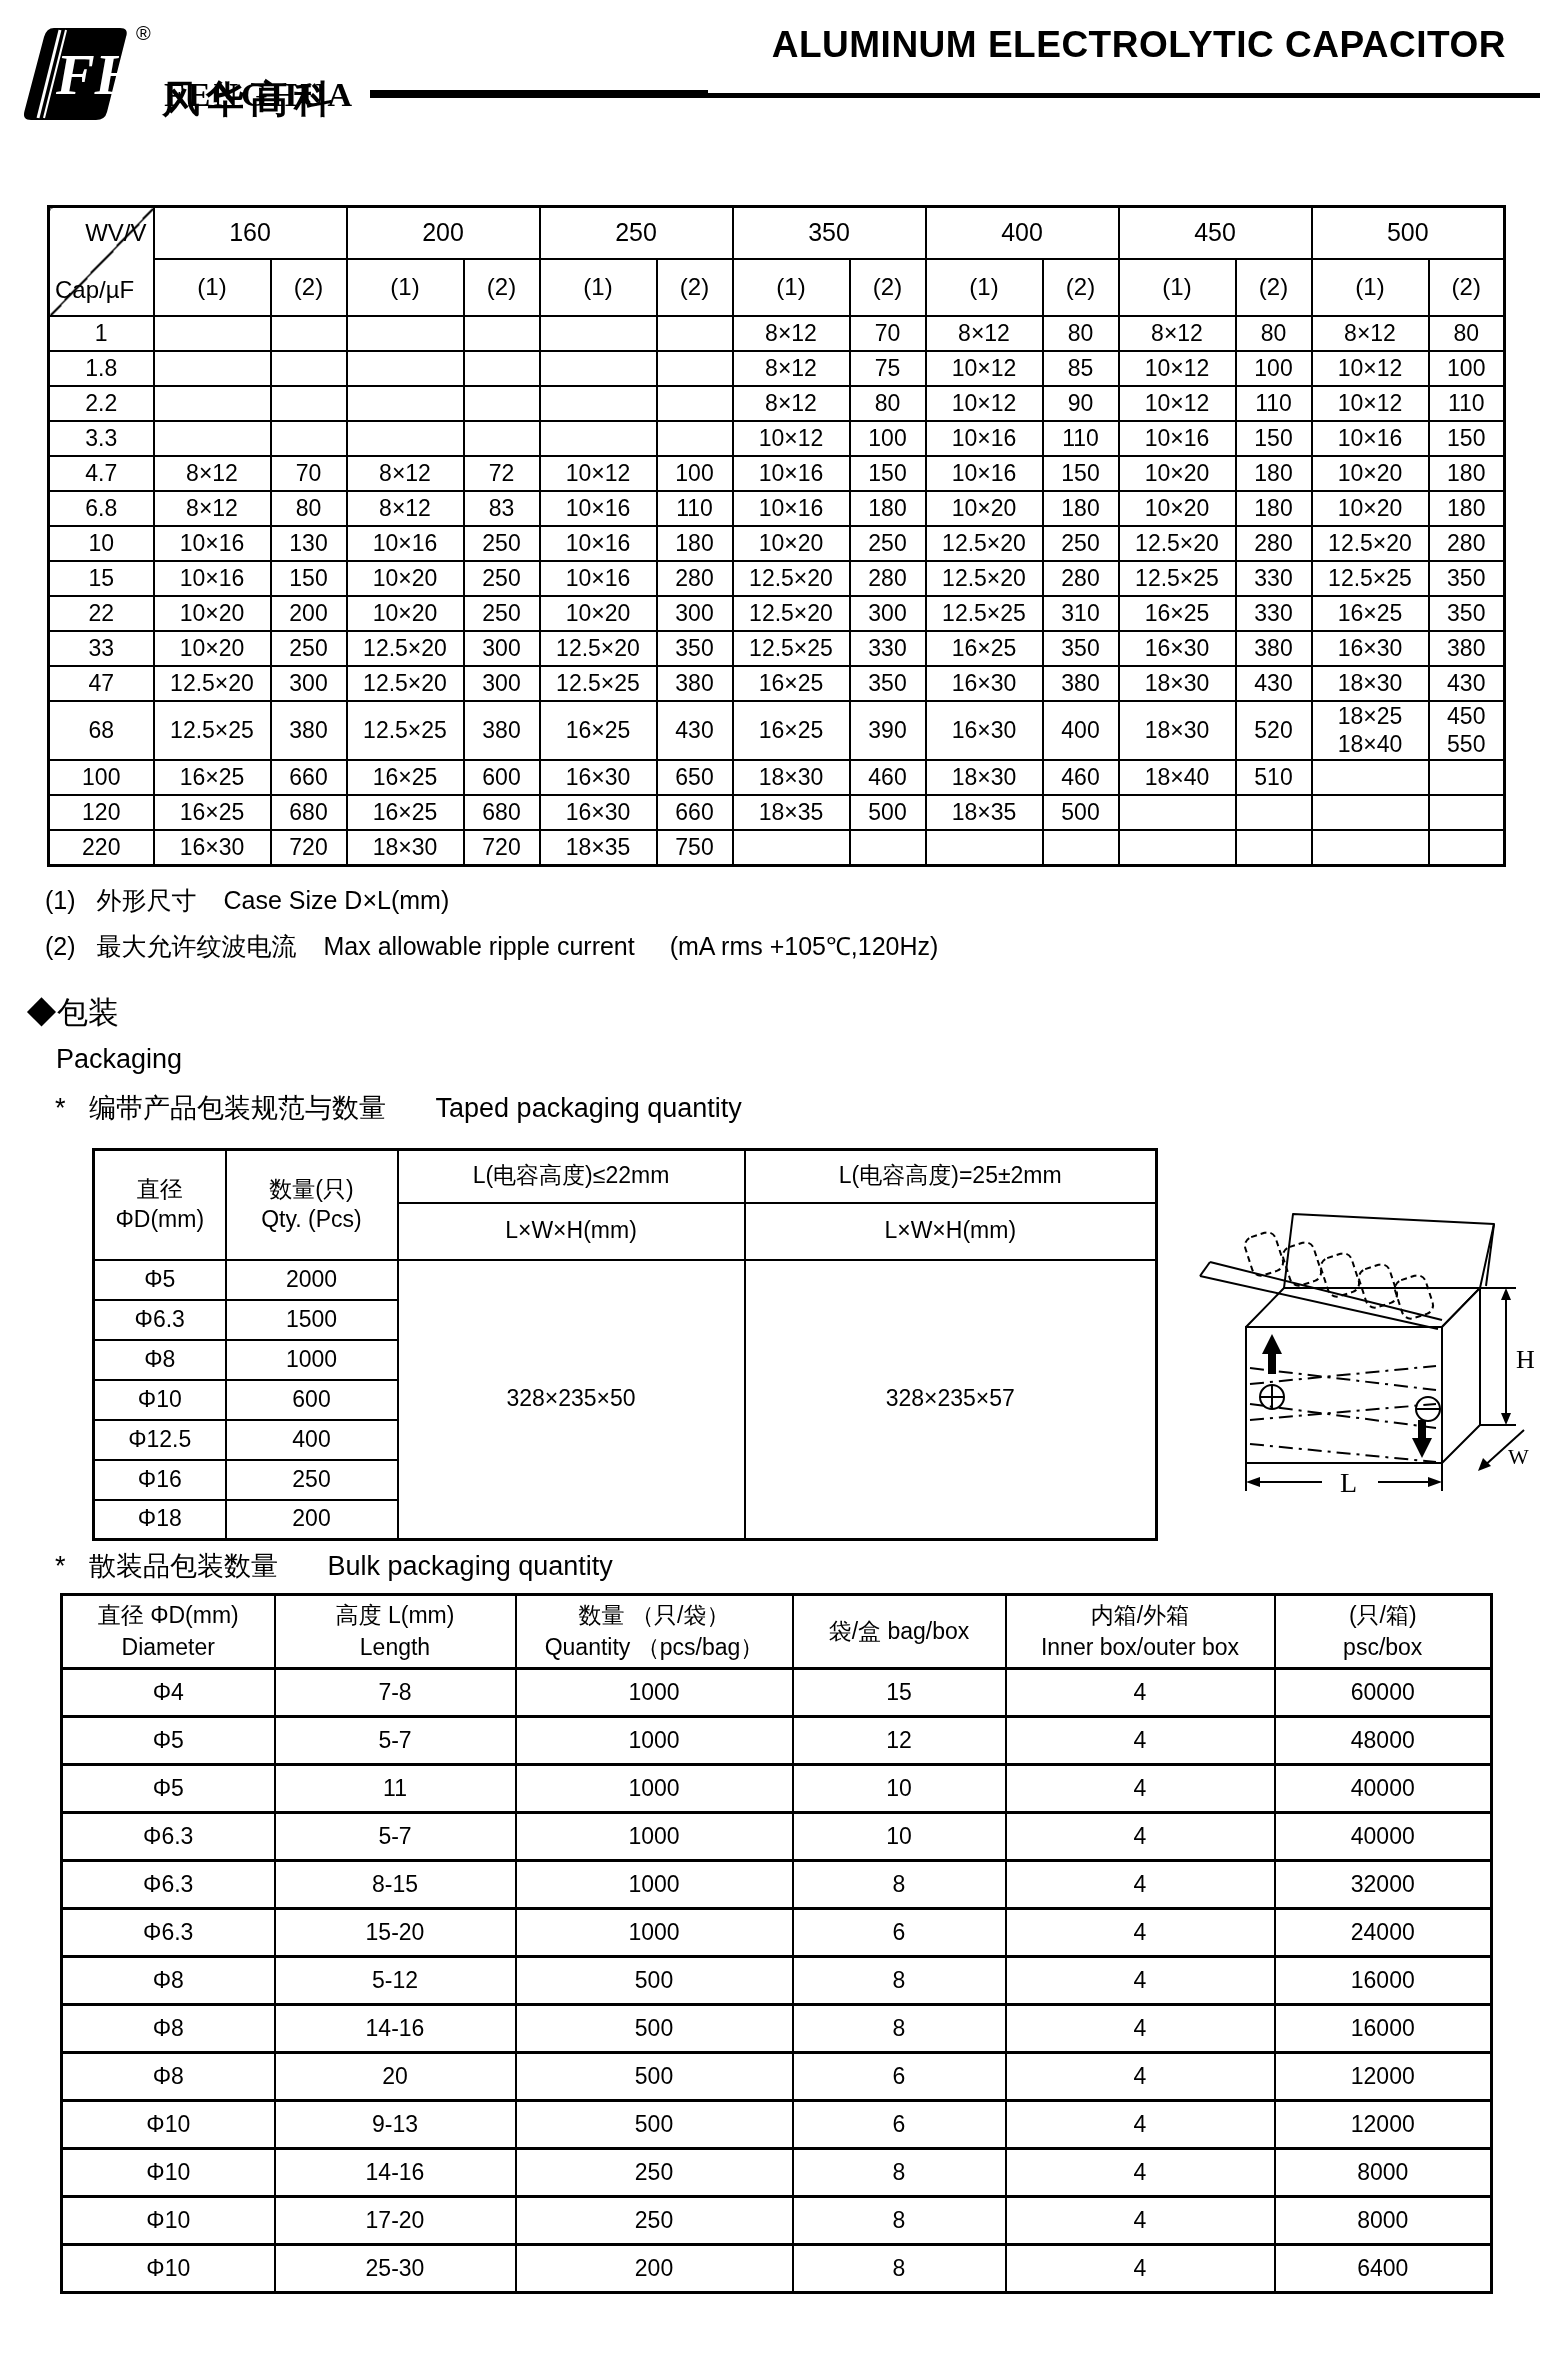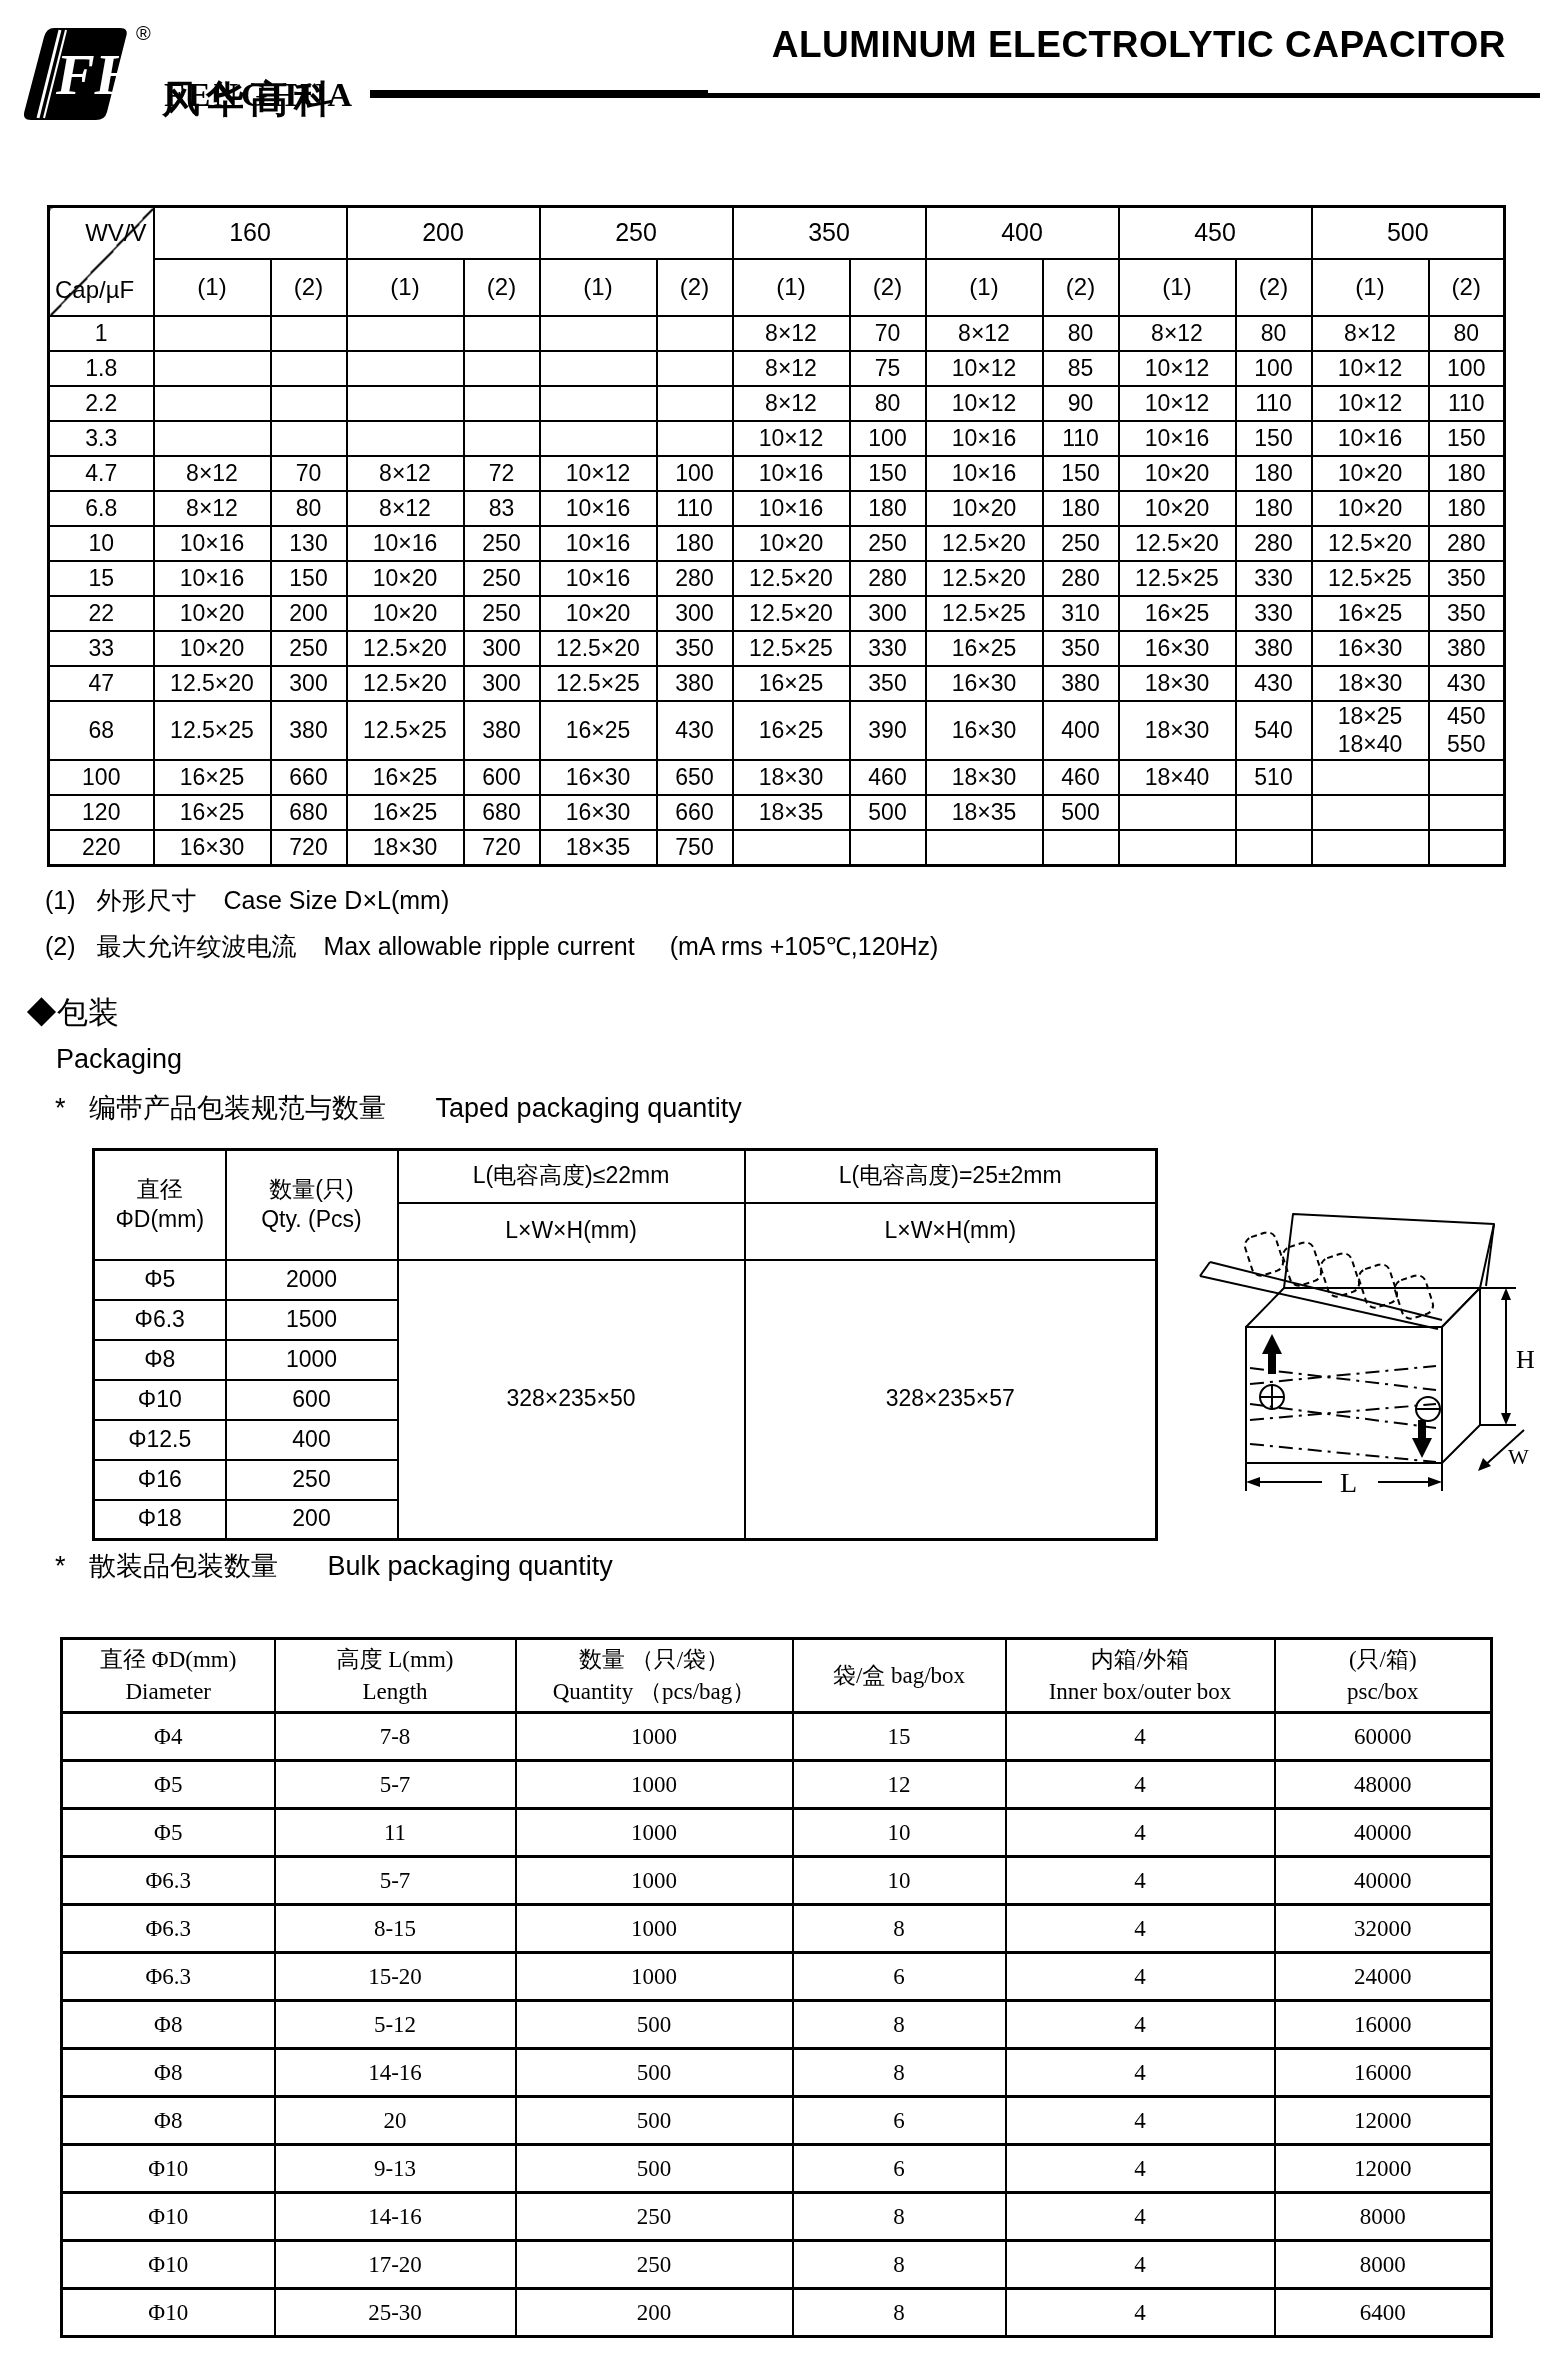--- a/index.html
+++ b/index.html
@@ -67,21 +67,21 @@
   }
   .taped .h1 th { height: 53px; }
   .taped .h2 th { height: 57px; }
   .taped tbody td { height: 40px; }
   .taped .two-line span { display: block; }
 
   
   .box-art { position: absolute; left: 1172px; top: 1196px; }
 
   
-  .bulk-wrap { position: absolute; left: 60px; top: 1637px; font-family: Liberation Serif, serif; }
+  .bulk-wrap { position: absolute; left: 60px; top: 1593px; }
   .bulk { width: 1430px; border: 3px solid #000; }
   .bulk th, .bulk td {
     border: 2px solid #000; border-top-width: 3px; border-bottom-width: 3px;
     text-align: center; vertical-align: middle;
     font-size: 23px; font-weight: 400; padding: 0 2px; line-height: 1.35;
   }
   .bulk thead th { height: 74px; }
   .bulk tbody td { height: 48px; }
   .bulk th span { display: block; }
 </style>
@@ -369,21 +369,21 @@
             <td>380</td>
             <td>12.5×25</td>
             <td>380</td>
             <td>16×25</td>
             <td>430</td>
             <td>16×25</td>
             <td>390</td>
             <td>16×30</td>
             <td>400</td>
             <td>18×30</td>
-            <td>540</td>
+            <td>520</td>
             <td>18×25
 18×40</td>
             <td>450
 550</td>
           </tr>
 
           <tr>
             <td>100</td>
             <td>16×25</td>
             <td>660</td>

